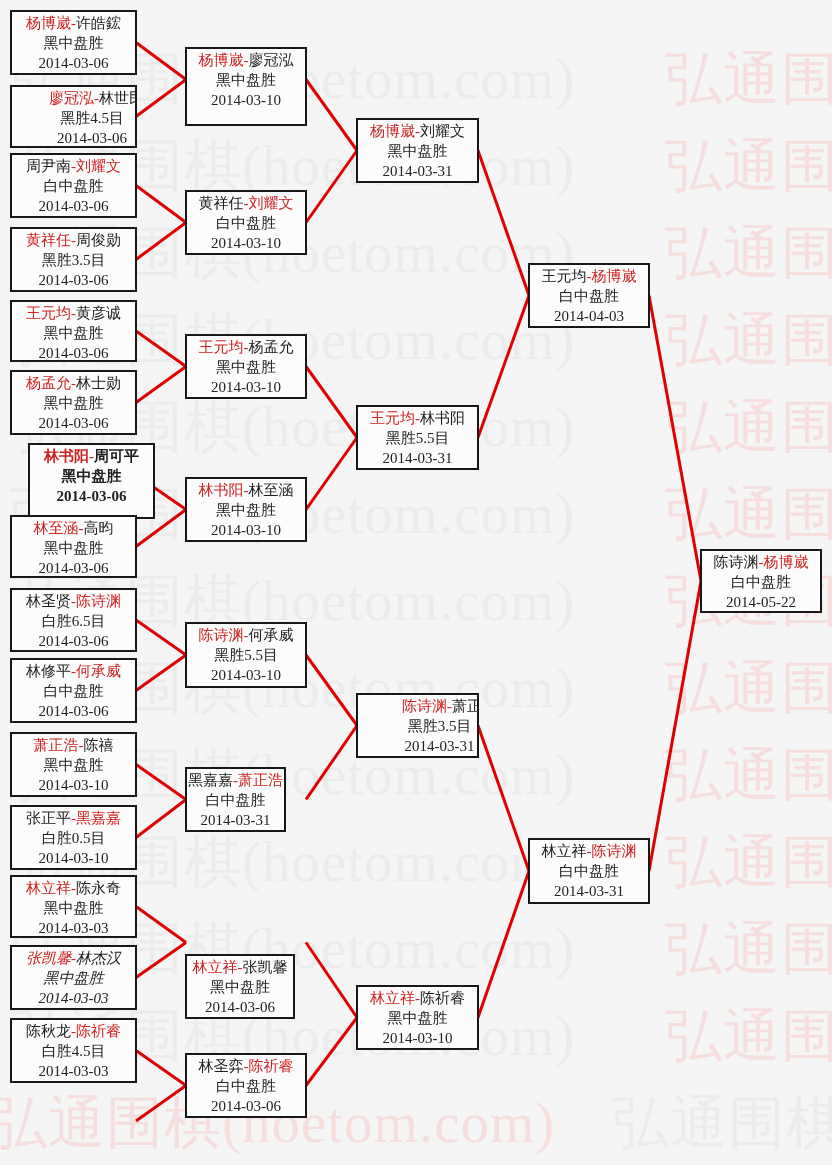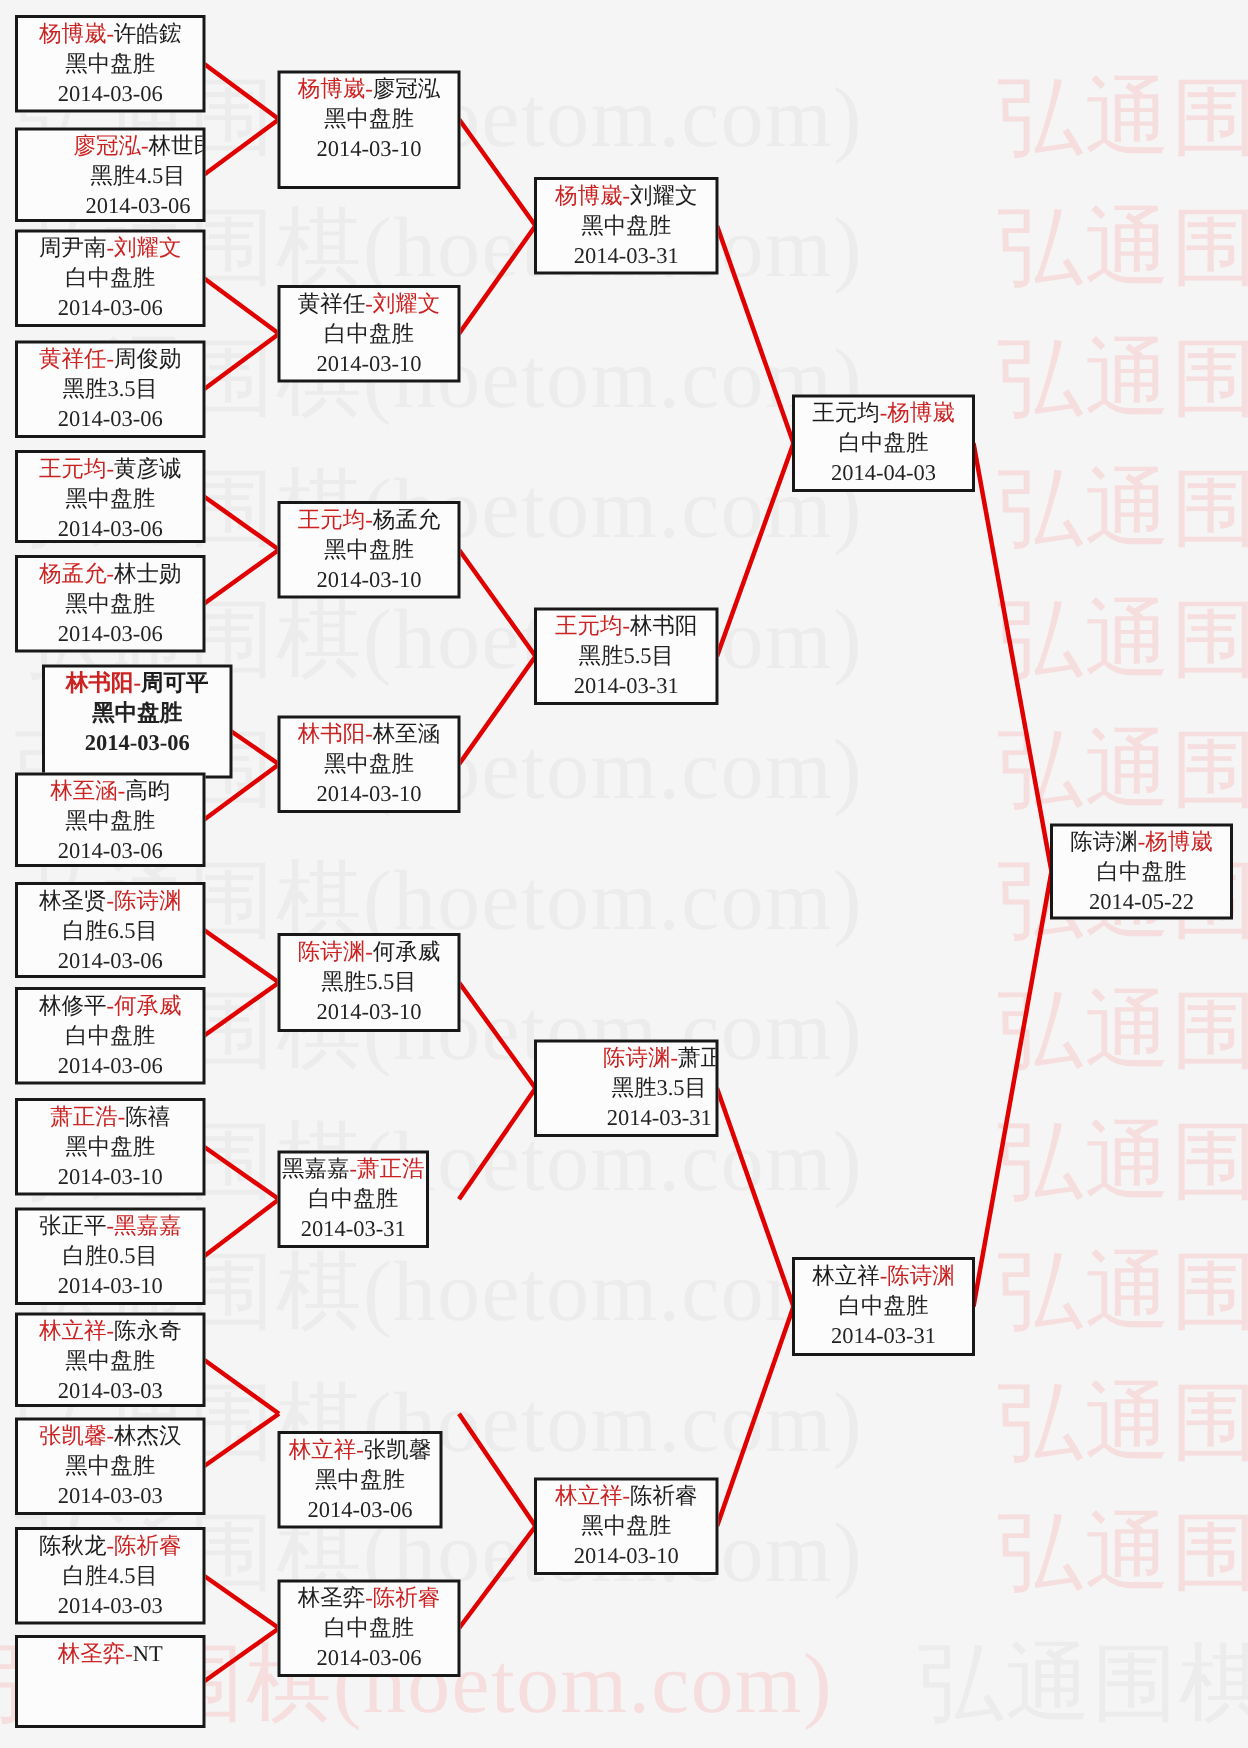--- a/index.html
+++ b/index.html
@@ -167,33 +167,30 @@
       <div class="match-box" style="left: 10px; top: 805px; width: 127px; height: 65px;">
         <div class="players"><span class="">张正平</span><span class="dash">-</span><span class="win">黑嘉嘉</span></div>
         <div class="result">白胜0.5目</div>
         <div class="date">2014-03-10</div>
       </div>
       <div class="match-box" style="left: 10px; top: 875px; width: 127px; height: 63px;">
         <div class="players"><span class="win">林立祥</span><span class="dash">-</span><span class="">陈永奇</span></div>
         <div class="result">黑中盘胜</div>
         <div class="date">2014-03-03</div>
       </div>
-      <div class="match-box" style="left: 10px; top: 945px; width: 127px; height: 65px;">
+      <div class="match-box" style="left: 10px; top: 945px; width: 127px; height: 65px; font-style: italic;">
         <div class="players"><span class="win">张凯馨</span><span class="dash">-</span><span class="">林杰汉</span></div>
         <div class="result">黑中盘胜</div>
         <div class="date">2014-03-03</div>
       </div>
       <div class="match-box" style="left: 10px; top: 1018px; width: 127px; height: 65px;">
         <div class="players"><span class="">陈秋龙</span><span class="dash">-</span><span class="win">陈祈睿</span></div>
         <div class="result">白胜4.5目</div>
         <div class="date">2014-03-03</div>
       </div>
-      <div class="match-box" style="left: 10px; top: 1090px; width: 127px; height: 62px;">
-        <div class="players"><span class="win">林圣弈</span><span class="dash">-</span><span class="">NT</span></div>
-      </div>
       <div class="match-box" style="left: 185px; top: 47px; width: 122px; height: 79px;">
         <div class="players"><span class="win">杨博崴</span><span class="dash">-</span><span class="">廖冠泓</span></div>
         <div class="result">黑中盘胜</div>
         <div class="date">2014-03-10</div>
       </div>
       <div class="match-box" style="left: 185px; top: 190px; width: 122px; height: 65px;">
         <div class="players"><span class="">黄祥任</span><span class="dash">-</span><span class="win">刘耀文</span></div>
         <div class="result">白中盘胜</div>
         <div class="date">2014-03-10</div>
       </div>

